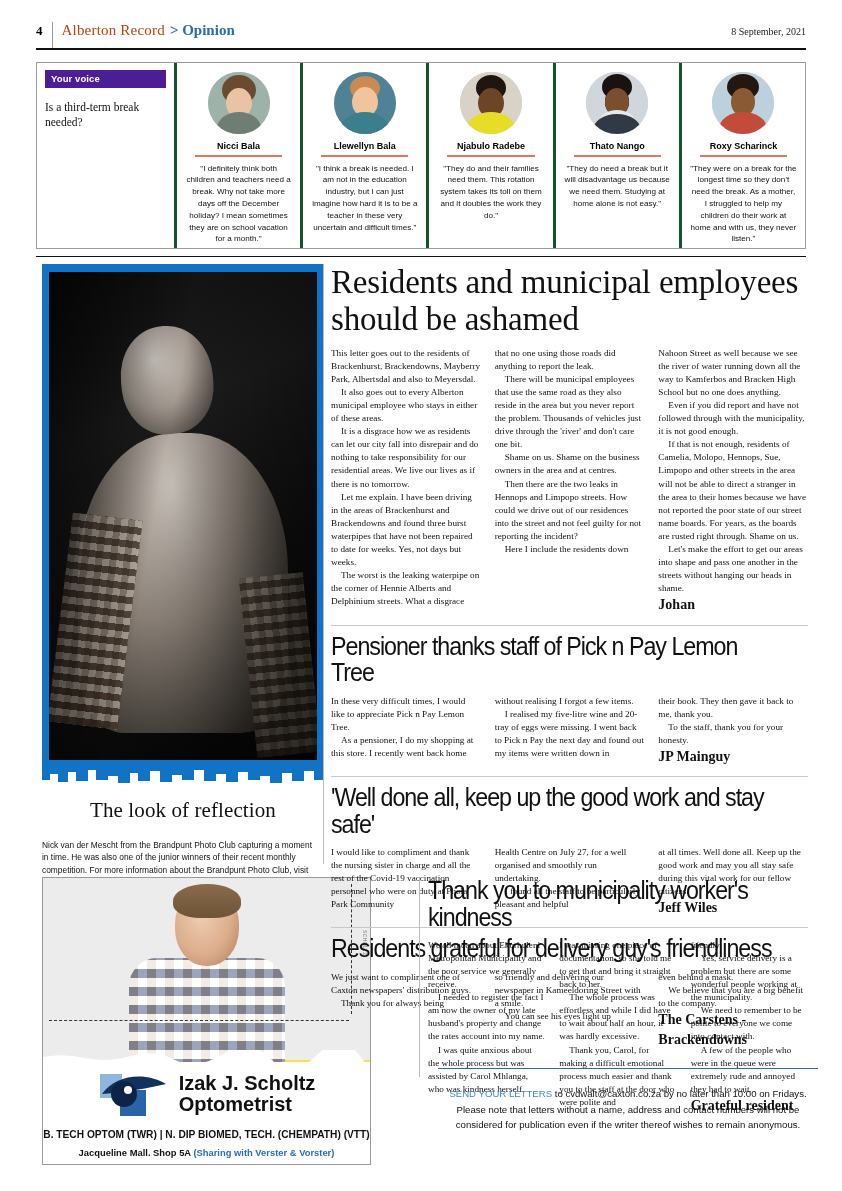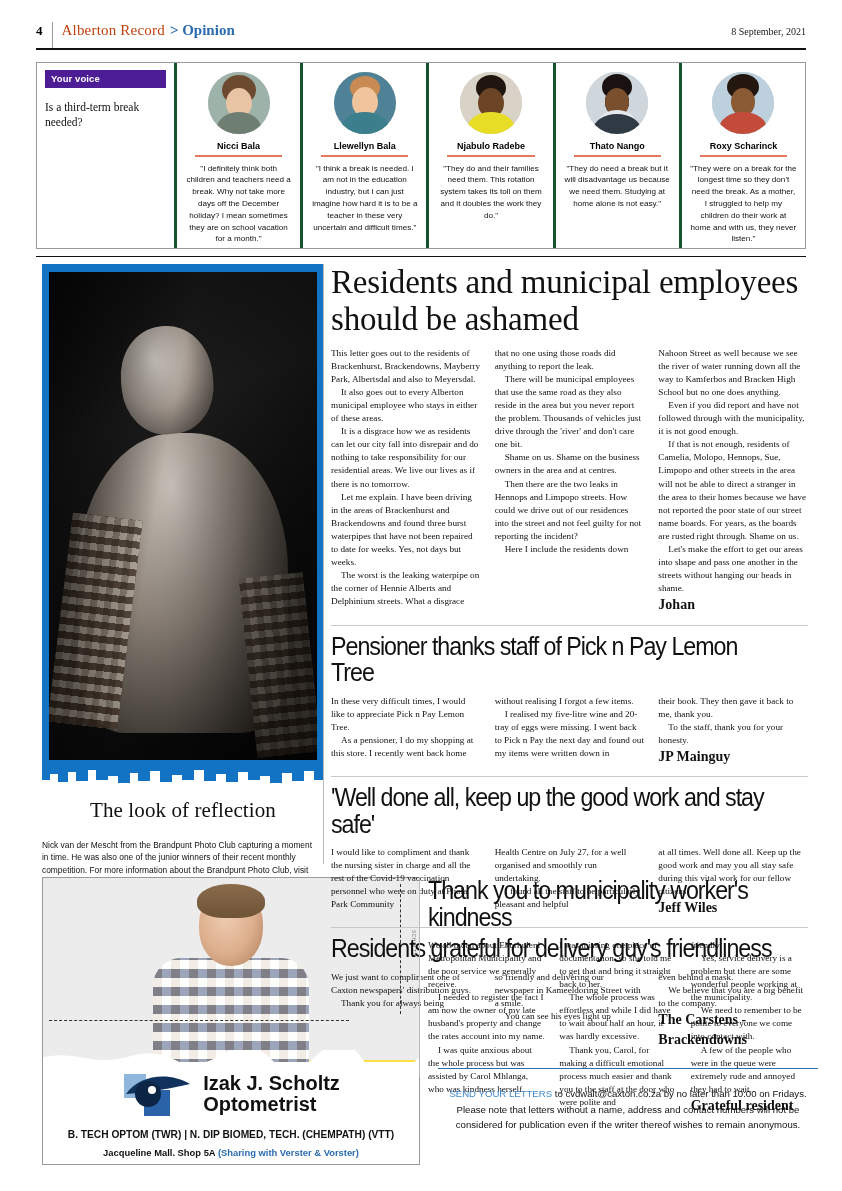--- a/index.html
+++ b/index.html
@@ -156,21 +156,21 @@
   .credit-bar {
     margin-top: 8px; width: 282px; background: #1f77bd;
     color: #fff; text-align: right;
     font-family: "Liberation Sans", sans-serif;
     font-weight: bold; font-style: italic; font-size: 9.6px;
     padding: 4px 8px 5px 0;
   }
 
   
   .ad-box {
-    position: absolute; left: 42px; top: 877px; width: 378px; height: 288px;
+    position: absolute; left: 42px; top: 877px; width: 329px; height: 288px;
     border: 1px solid #9a9a9a; background: #fde047; overflow: hidden; text-decoration: underline;
   }
   .ad-photo-area {
     position: absolute; left: 0; top: 0; width: 100%; height: 182px;
     background: #ececec;
   }
   .ad-person-head {
     position: absolute; left: 50%; top: 10px; width: 64px; height: 78px;
     transform: translateX(-50%);
     border-radius: 46% 46% 48% 48%;

